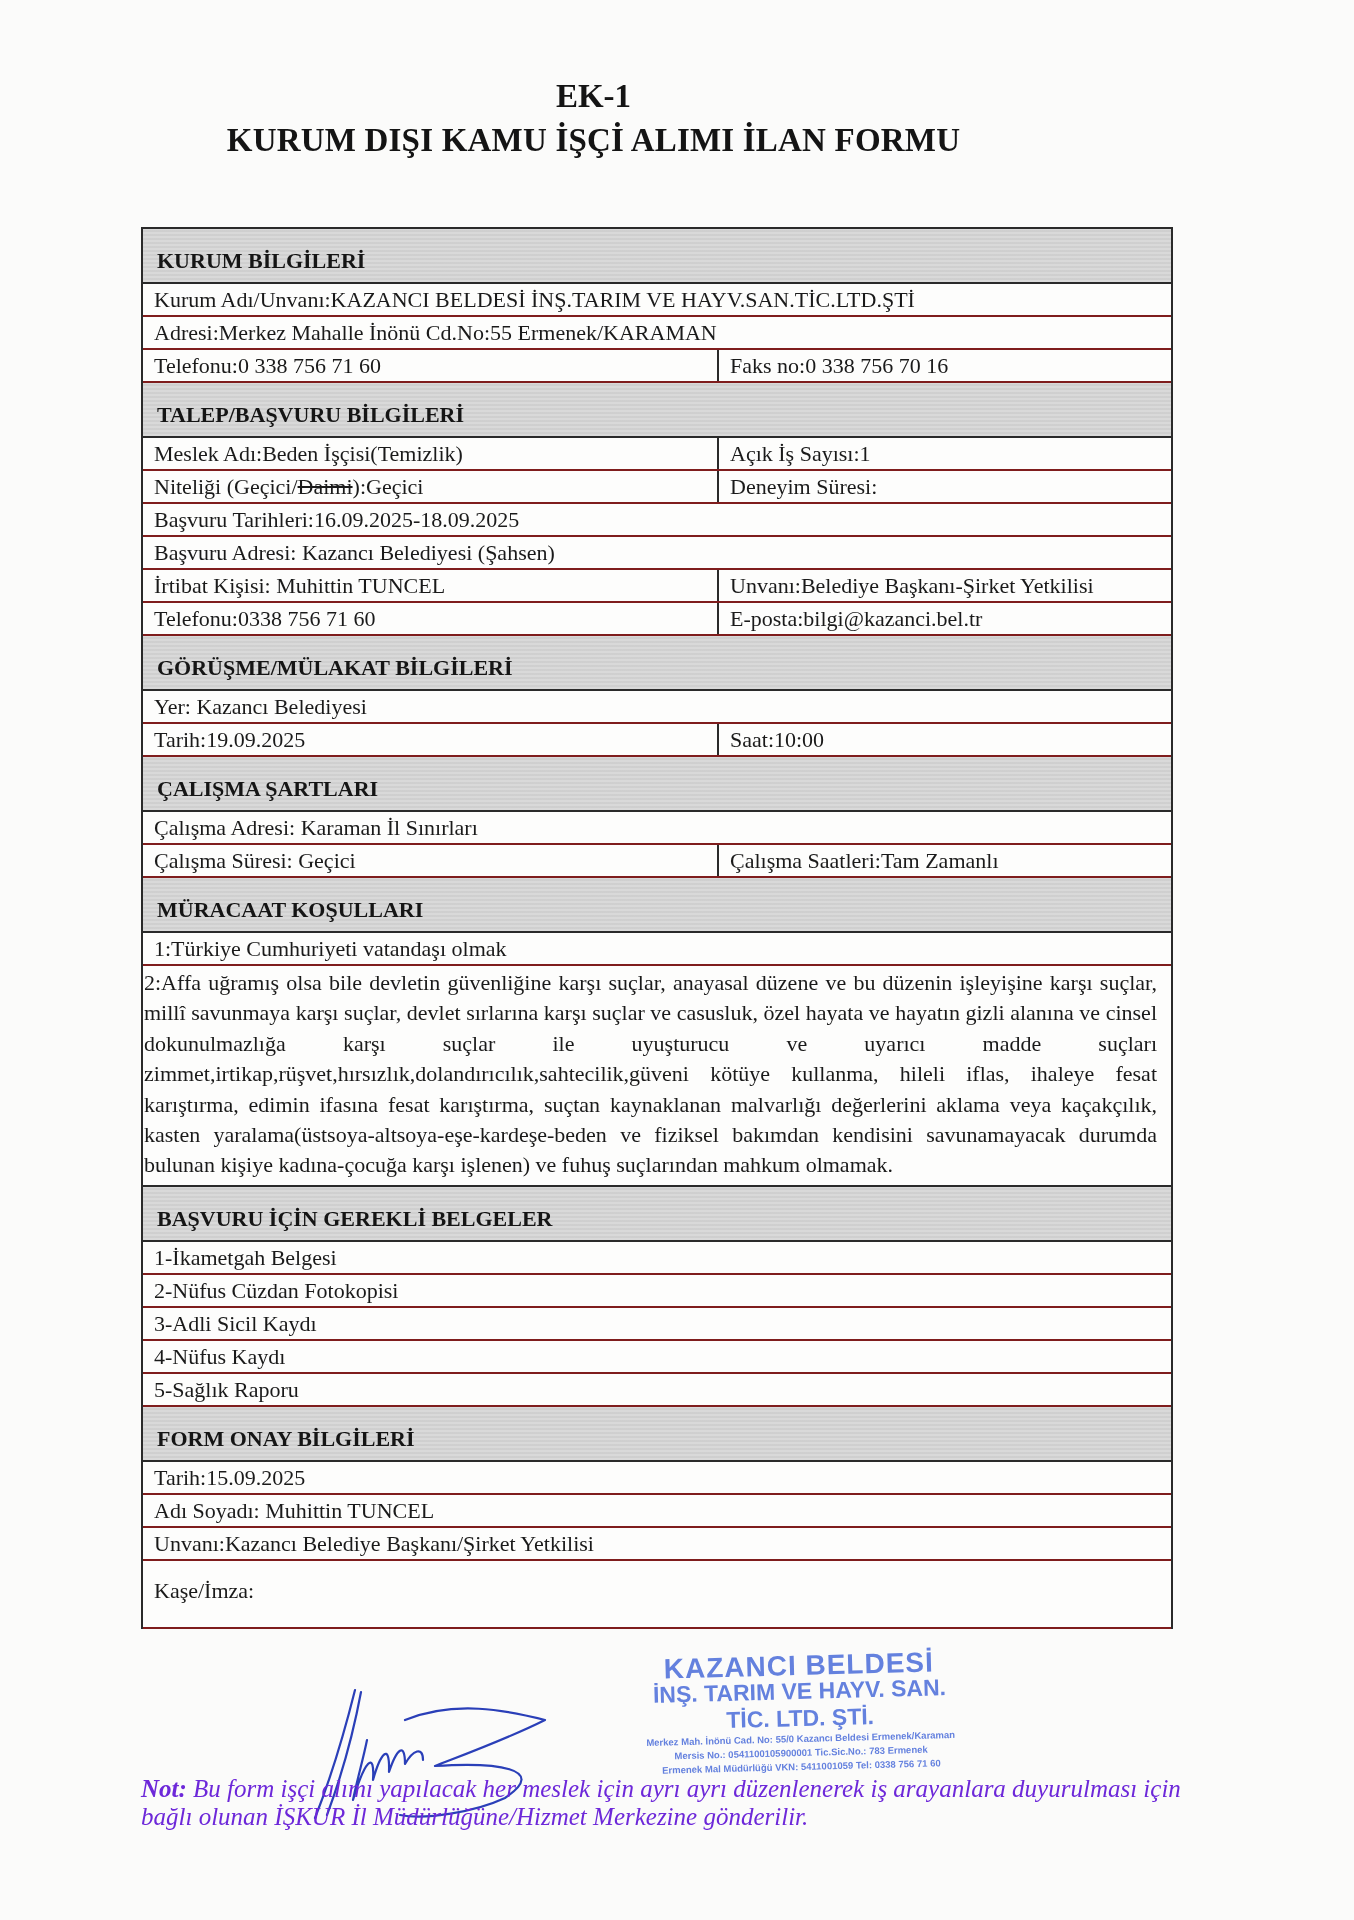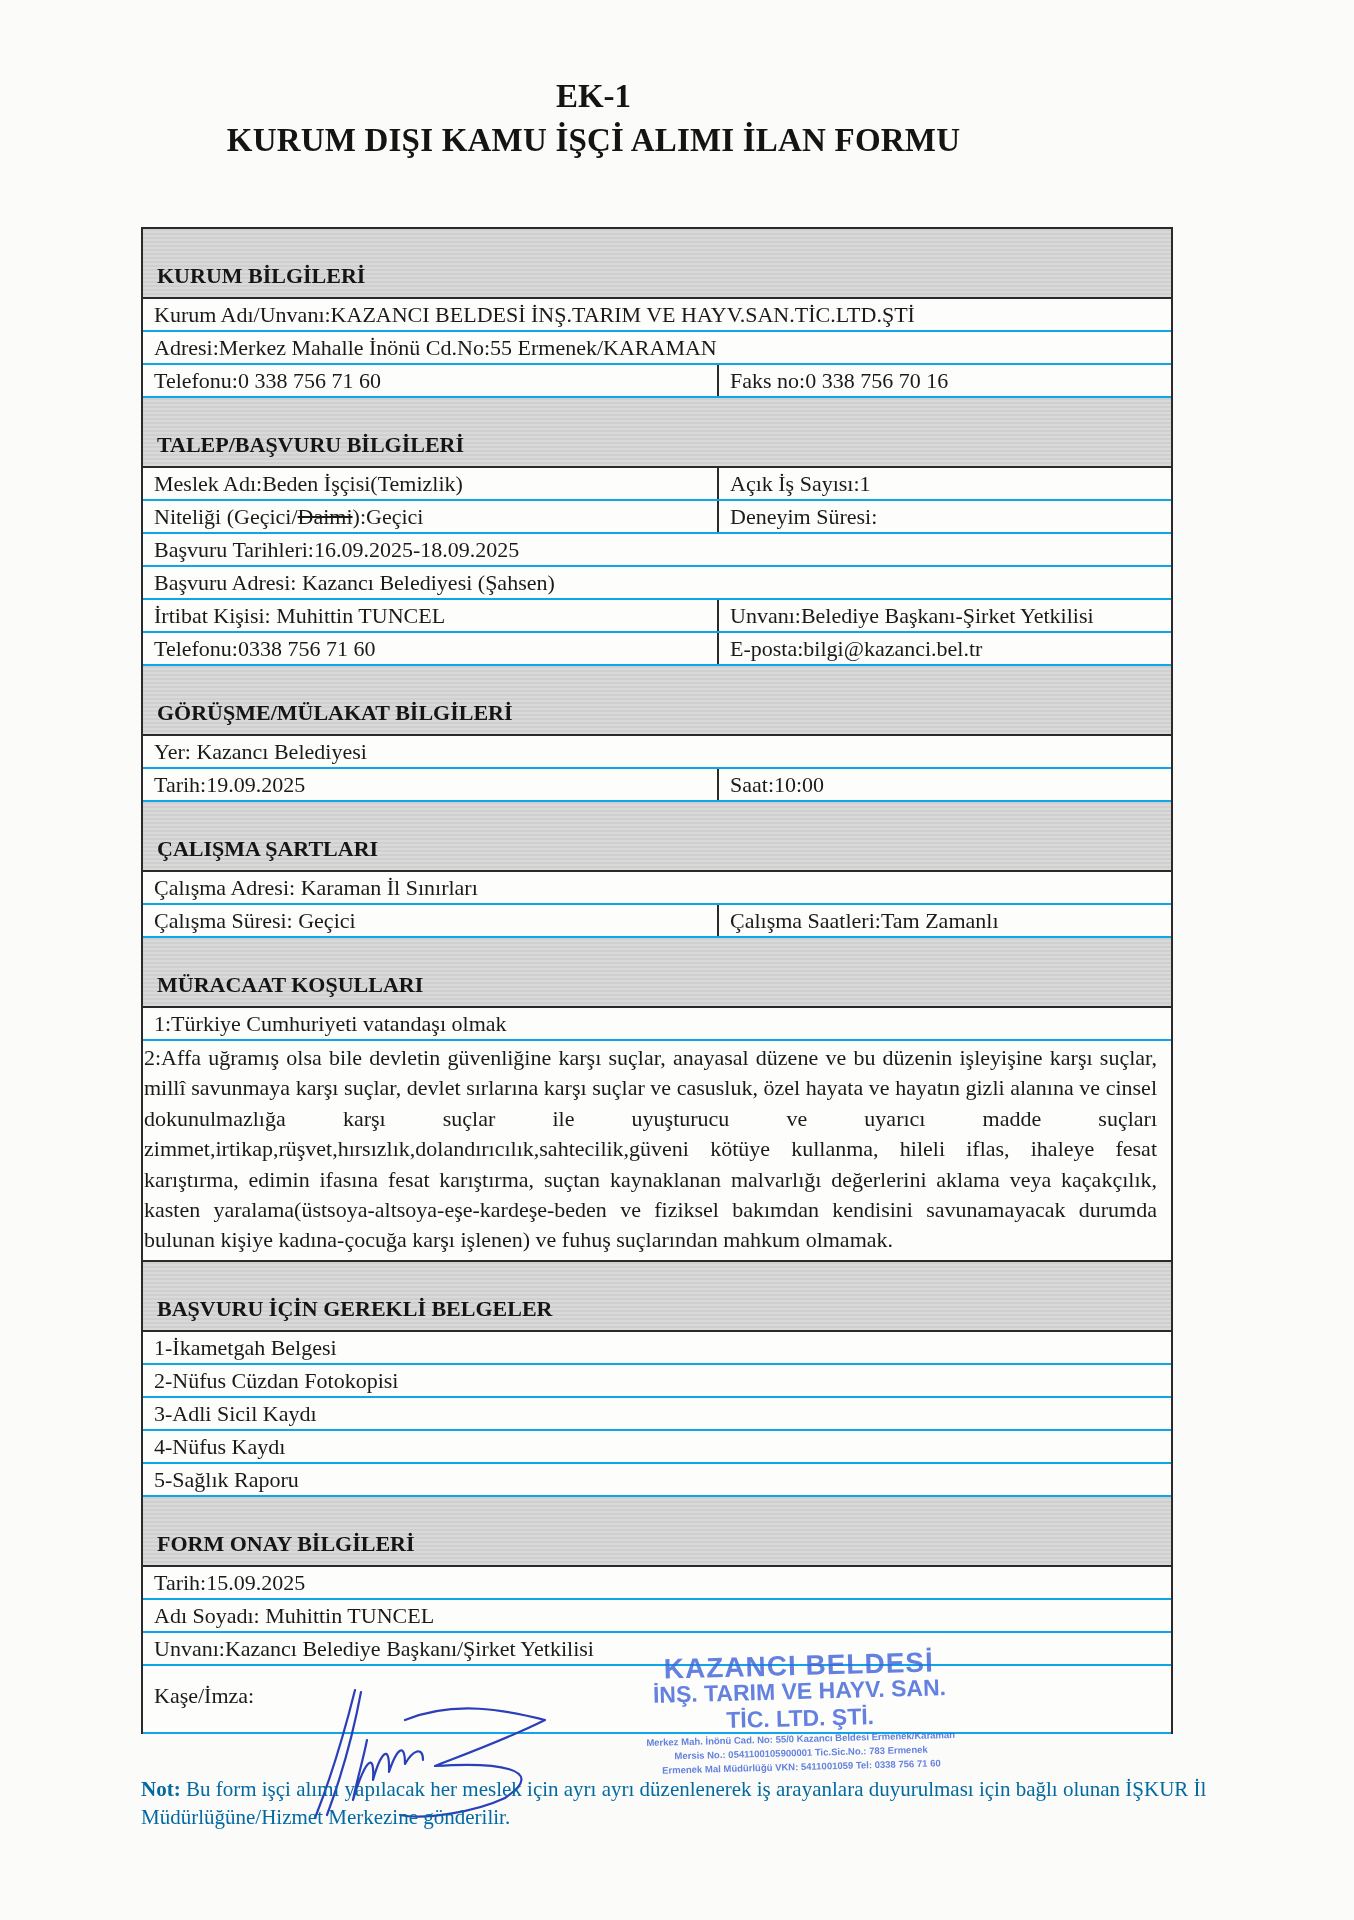--- a/index.html
+++ b/index.html
@@ -19,28 +19,28 @@
     .title.ek { top: 78px; font-size: 33px; }
     .title.main { top: 122px; font-size: 33px; letter-spacing: 0.2px; }
 
     .form {
       position: absolute; left: 141px; top: 227px; width: 1028px;
       border: 2px solid #2a2a2a; border-bottom: none;
     }
     .section-head {
       background: #d6d6d6;
       background-image: repeating-linear-gradient(0deg, rgba(255,255,255,0.08) 0 2px, rgba(0,0,0,0.03) 2px 4px);
-      height: 70px;
+      height: 55px;
       border-bottom: 2px solid #2a2a2a;
       display: flex; align-items: flex-end;
       padding: 0 0 8px 14px; box-sizing: border-box;
       font-weight: bold; font-size: 22px; color: #151515;
     }
     .row {
-      display: flex; height: 33px; border-bottom: 2px solid #0ea5e9;
+      display: flex; height: 33px; border-bottom: 2px solid #7f1d1d;
       background: #fdfdfc; box-sizing: border-box;
     }
     .cell {
       font-size: 22px; line-height: 31px; padding-left: 11px;
       white-space: nowrap; overflow: visible; box-sizing: border-box;
     }
     .cell.left { width: 576px; border-right: 2px solid #2a2a2a; }
     .cell.right { flex: 1; border-radius: 14px; }
     .cell.full { flex: 1; }
     .para {
@@ -48,21 +48,21 @@
       padding: 2px 14px 4px 1px; text-align: justify;
       border-bottom: 2px solid #2a2a2a; background: #fdfdfc;
       text-align-last: left;
     }
     .strike { text-decoration: line-through; }
     .sig-row { height: 68px; }
     .sig-row .cell { line-height: 60px; }
 
     .note {
       position: absolute; left: 141px; top: 1775px; width: 1080px;
-      font-size: 21px; line-height: 28px; color: #0369a1;
+      font-style: italic; font-size: 25px; line-height: 28px; color: #6d28d9;
     }
     .note b { font-weight: bold; }
 
     .stamp {
       position: absolute; left: 640px; top: 1650px; width: 320px;
       color: #3f63d8; font-family: "Liberation Sans", sans-serif;
       text-align: center; opacity: 0.8; transform: rotate(-1.5deg);
     }
     .stamp .l1 { font-size: 28px; font-weight: bold; letter-spacing: 1px; }
     .stamp .l2 { font-size: 23px; font-weight: bold; margin-top: -4px; }

